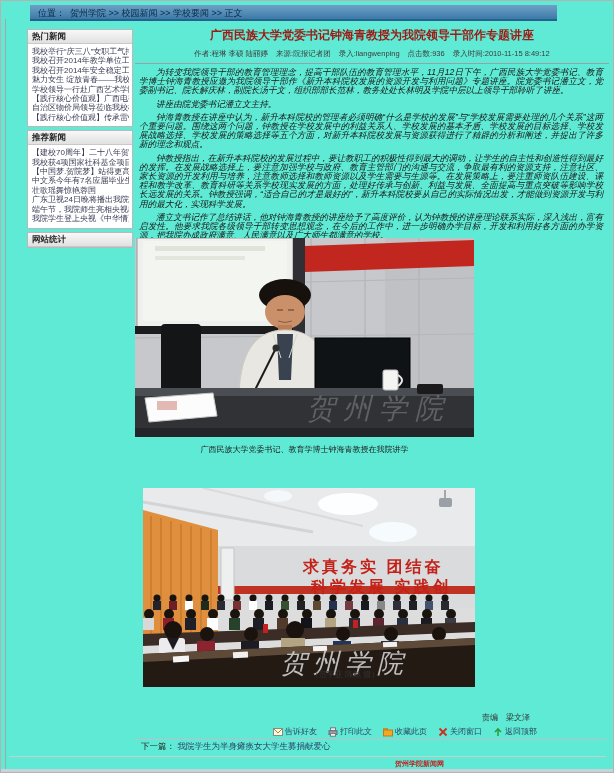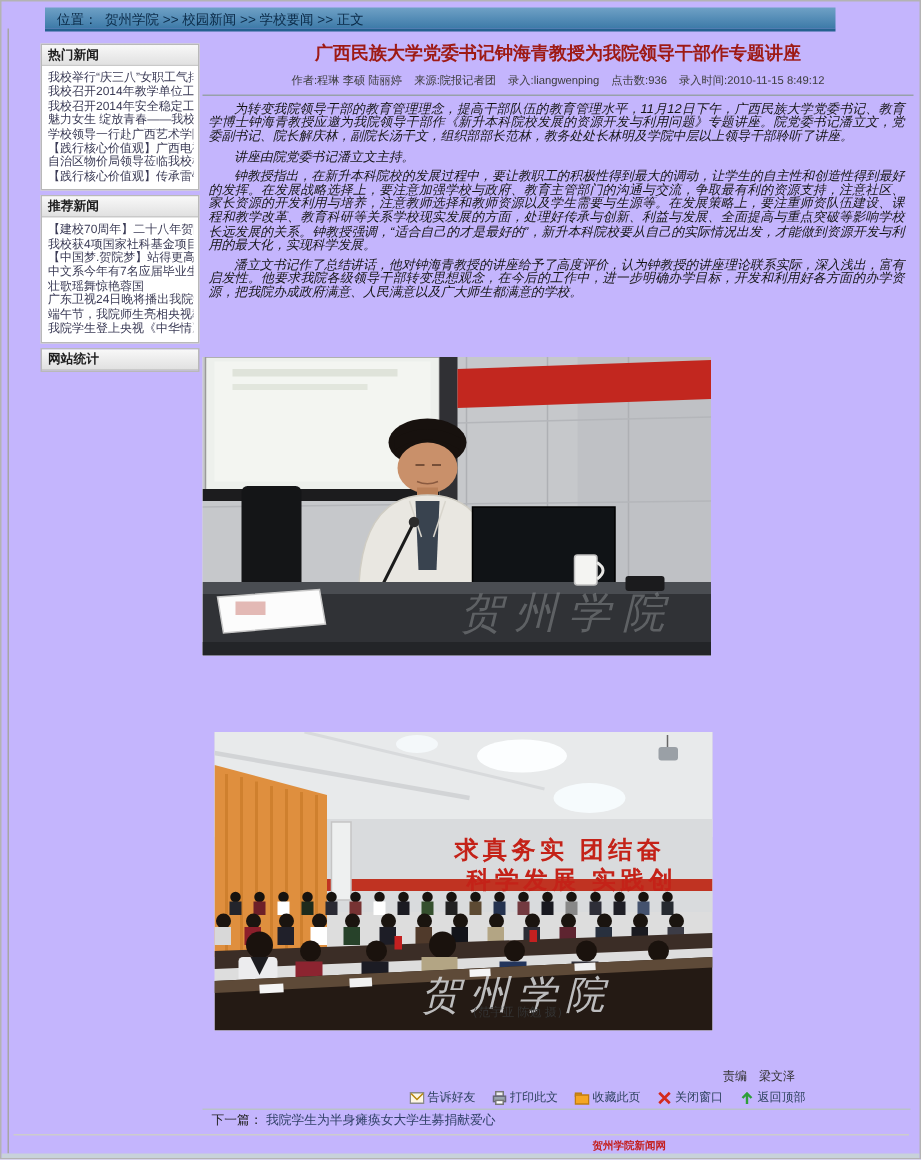--- a/index.html
+++ b/index.html
@@ -1,16 +1,16 @@
 <!DOCTYPE html>
 <html><head>
 <meta charset="utf-8">
 <style>
   html,body{margin:0;padding:0;background:#fff;}
-  #page{position:relative;width:612px;height:771px;border:1px solid #b3b3b3;background:#c4b5fd;
+  #page{position:relative;width:612px;height:771px;border:1px solid #b3b3b3;background:#5eead4;
         font-family:"Liberation Sans","DejaVu Sans",sans-serif;overflow:hidden;}
   .left-line{position:absolute;left:4px;top:18px;bottom:3px;width:1px;background:#a6a6a6;}
   
   .crumb{position:absolute;left:29px;top:4px;width:527px;height:16px;box-sizing:border-box;
          background:linear-gradient(#6fa1c6,#3d7aa8);border-bottom:2px solid #24618f;
          color:#0a2a47;font-size:9px;line-height:16px;display:flex;gap:5px;padding-left:8px;}
   
   .sidebar{position:absolute;left:26px;top:28px;width:106px;display:flex;flex-direction:column;gap:3px;}
   .box{border:1px solid #b9b9b9;background:#fff;}
   .box-h{height:13px;background:linear-gradient(#f8f8f8,#e1e1e1);border-bottom:1px solid #c9c9c9;
@@ -90,20 +90,21 @@
   <div class="main">
     <div class="a-title">广西民族大学党委书记钟海青教授为我院领导干部作专题讲座</div>
     <div class="a-meta">
       <span>作者:程琳 李硕 陆丽婷</span><span>来源:院报记者团</span><span>录入:liangwenping</span><span>点击数:936</span><span>录入时间:2010-11-15 8:49:12</span>
     </div>
     <div class="meta-rule"></div>
 
     <div class="a-body">
       <p>为转变我院领导干部的教育管理理念，提高干部队伍的教育管理水平，11月12日下午，广西民族大学党委书记、教育学博士钟海青教授应邀为我院领导干部作《新升本科院校发展的资源开发与利用问题》专题讲座。院党委书记潘立文，党委副书记、院长解庆林，副院长汤干文，组织部部长范林，教务处处长林明及学院中层以上领导干部聆听了讲座。</p>
       <p>讲座由院党委书记潘立文主持。</p>
+      <p>钟海青教授在讲座中认为，新升本科院校的管理者必须明确“什么是学校的发展”与“学校发展需要处理的几个关系”这两个重要问题。围绕这两个问题，钟教授在学校发展中的利益关系人、学校发展的基本矛盾、学校发展的目标选择、学校发展战略选择、学校发展的策略选择等五个方面，对新升本科院校发展与资源获得进行了精辟的分析和阐述，并提出了许多新的理念和观点。</p>
       <p>钟教授指出，在新升本科院校的发展过程中，要让教职工的积极性得到最大的调动，让学生的自主性和创造性得到最好的发挥。在发展战略选择上，要注意加强学校与政府、教育主管部门的沟通与交流，争取最有利的资源支持，注意社区、家长资源的开发利用与培养，注意教师选择和教师资源以及学生需要与生源等。在发展策略上，要注重师资队伍建设、课程和教学改革、教育科研等关系学校现实发展的方面，处理好传承与创新、利益与发展、全面提高与重点突破等影响学校长远发展的关系。钟教授强调，“适合自己的才是最好的”，新升本科院校要从自己的实际情况出发，才能做到资源开发与利用的最大化，实现科学发展。</p>
       <p>潘立文书记作了总结讲话，他对钟海青教授的讲座给予了高度评价，认为钟教授的讲座理论联系实际，深入浅出，富有启发性。他要求我院各级领导干部转变思想观念，在今后的工作中，进一步明确办学目标，开发和利用好各方面的办学资源，把我院办成政府满意、人民满意以及广大师生都满意的学校。</p>
     </div>
 
     <div class="photo photo1">
       <svg width="339" height="199" viewBox="0 0 339 199" xmlns="http://www.w3.org/2000/svg">
         <rect x="0" y="0" width="339" height="199" fill="#c6c8cb"></rect>
         <rect x="250" y="0" width="89" height="150" fill="#bfc1c5"></rect>
         <line x1="176" y1="0" x2="176" y2="150" stroke="#aeb0b4"></line>
         <line x1="230" y1="0" x2="230" y2="150" stroke="#aeb0b4"></line>
@@ -139,20 +140,21 @@
         <rect x="0" y="158" width="339" height="41" fill="#303236"></rect>
         <rect x="0" y="190" width="339" height="9" fill="#232528"></rect>
         <polygon points="10,160 78,155 82,178 14,184" fill="#fcfcfc" stroke="#c8c8c8"></polygon>
         <rect x="22" y="163" width="20" height="9" fill="#b43c32" opacity="0.35"></rect>
         <rect x="248" y="132" width="15" height="20" rx="2" fill="#f4f4f2" stroke="#c0c0c0"></rect>
         <path d="M263,137 q8,5 0,11" stroke="#e8e8e6" stroke-width="2" fill="none"></path>
         <rect x="282" y="146" width="26" height="10" rx="2" fill="#1b1b1d"></rect>
         <text class="wm" x="172" y="180" font-size="28" letter-spacing="8" fill="#85888b" opacity="0.55">贺州学院</text>
       </svg>
     </div>
+    <div class="caption1">广西民族大学党委书记、教育学博士钟海青教授在我院讲学</div>
 
     <div class="photo photo2">
       <svg width="332" height="199" viewBox="0 0 332 199" xmlns="http://www.w3.org/2000/svg">
         <rect x="0" y="0" width="332" height="70" fill="#e8eaeb"></rect>
         <line x1="0" y1="14" x2="170" y2="44" stroke="#d2d4d6" stroke-width="3"></line>
         <line x1="60" y1="0" x2="220" y2="38" stroke="#d8dadc" stroke-width="2"></line>
         <ellipse cx="205" cy="16" rx="30" ry="11" fill="#fcfeff"></ellipse>
         <ellipse cx="250" cy="44" rx="24" ry="10" fill="#f6fbfd"></ellipse>
         <ellipse cx="135" cy="8" rx="14" ry="6" fill="#f4f8fa"></ellipse>
         <line x1="302" y1="2" x2="302" y2="10" stroke="#666"></line>

